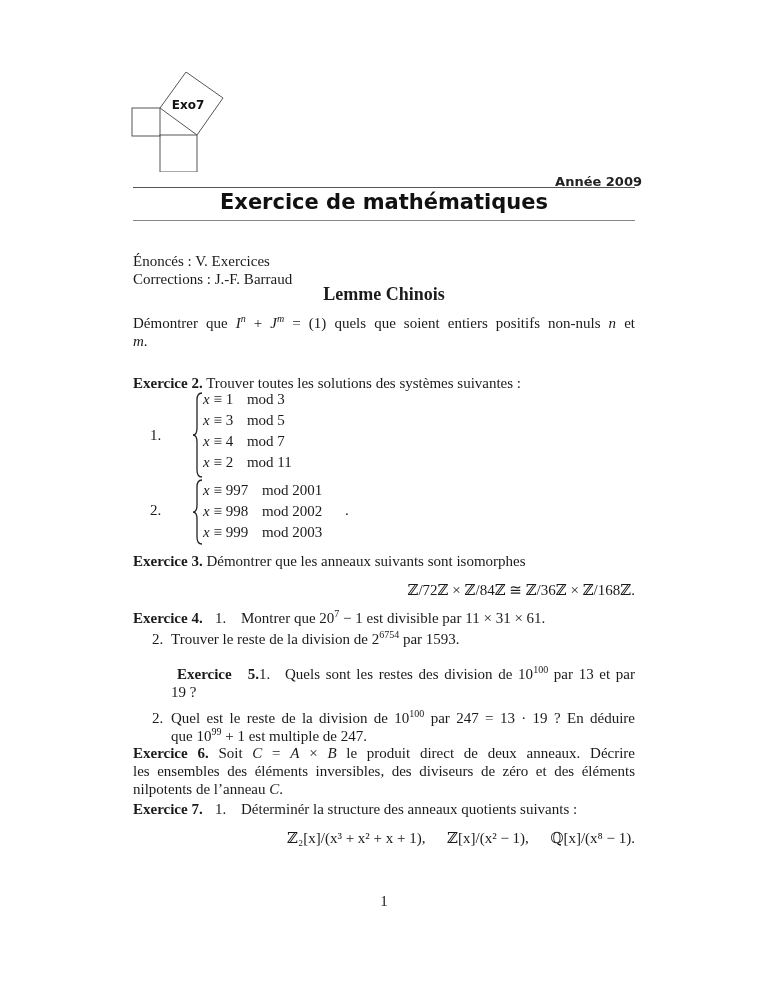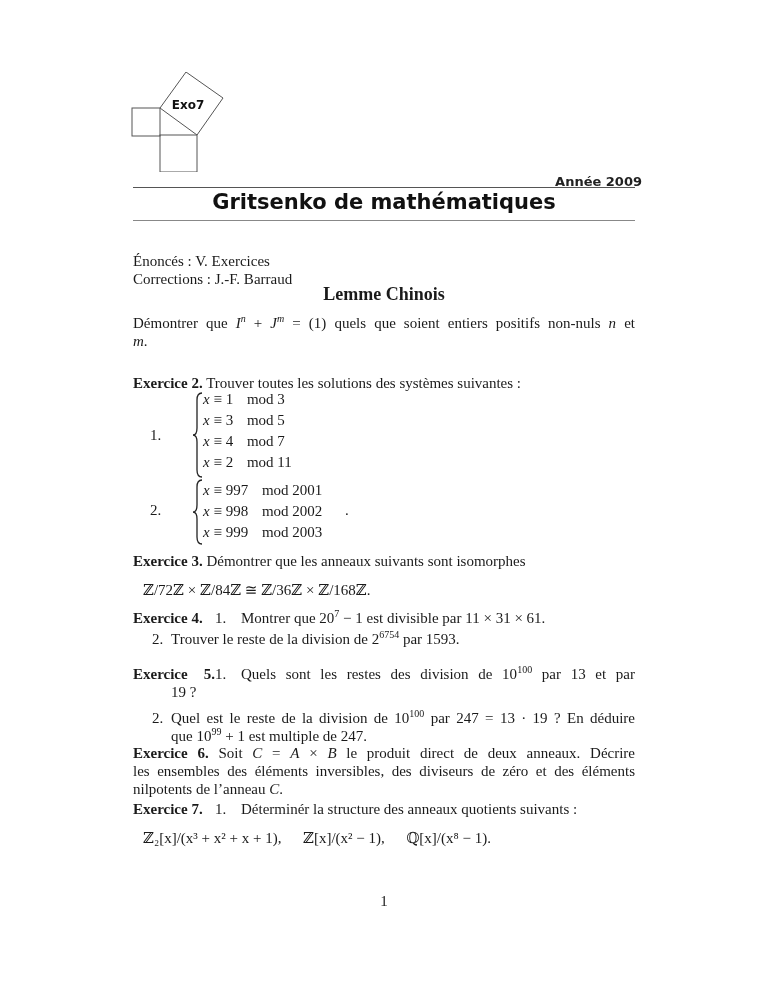--- a/index.html
+++ b/index.html
@@ -18,38 +18,38 @@
   #authors { left: 133px; top: 252px; }
   #section-title { left: 133px; width: 502px; top: 284px; text-align: center;
                    font-size: 18px; font-weight: bold; font-family: "Liberation Serif", serif; }
   .ex { left: 133px; width: 502px; text-align: justify; }
   .ex b { font-weight: bold; }
   i.m { font-style: italic; }
   sup { font-size: 10px; line-height: 0; vertical-align: 6px; }
   .sys-row { position: absolute; white-space: nowrap; }
   .sys-row .mod { margin-left: 10px; }
   .enum-num { position: absolute; }
-  .center-eq { position: absolute; left: 143px; width: 502px; text-align: left; }
+  .center-eq { position: absolute; left: 133px; width: 502px; text-align: right; }
   #page-number { left: 133px; width: 502px; top: 892px; text-align: center; }
 </style>
 </head>
 <body>
 
 <svg id="logo" class="abs" viewBox="0 0 100 100">
   <g fill="none" stroke="#555" stroke-width="1">
     <rect x="4" y="36" width="28" height="28"></rect>
     <rect x="32" y="64" width="37" height="37" transform="translate(0,-1)"></rect>
     <polygon points="32,36 69,63 95,26 58,0" transform="translate(0,0)"></polygon>
   </g>
   <text x="60" y="37" text-anchor="middle" font-family="DejaVu Sans, sans-serif" font-weight="bold" font-size="12" fill="#111">Exo7</text>
 </svg>
 
 <div id="year" class="abs sans">Année 2009</div>
 <div id="rule-top" class="abs rule"></div>
-<div id="main-title" class="abs sans">Gritsenko de mathématiques</div>
+<div id="main-title" class="abs sans">Exercice de mathématiques</div>
 <div id="rule-bottom" class="abs rule"></div>
 
 <div id="authors" class="abs txt">
   <div>Énoncés : V. Exercices</div>
   <div>Corrections : J.-F. Barraud</div>
 </div>
 
 <div id="section-title" class="abs">Lemme Chinois</div>
 
 <div class="abs ex txt" style="top:314px;">
@@ -83,21 +83,21 @@
 
 <div class="abs ex txt" style="top:552px;"><b>Exercice 3.</b><span> Démontrer que les anneaux suivants sont isomorphes</span></div>
 <div class="center-eq txt" style="top:581px;">ℤ/72ℤ × ℤ/84ℤ ≅ ℤ/36ℤ × ℤ/168ℤ.</div>
 
 <div class="abs txt" style="left:133px; top:609px; width:502px;">
   <div style="white-space:nowrap;"><b style="display:inline-block; width:82px;">Exercice 4.</b><span style="display:inline-block; width:26px;">1.</span><span>Montrer que 20</span><sup>7</sup><span> − 1 est divisible par 11 × 31 × 61.</span></div>
   <div style="white-space:nowrap; padding-left:19px; margin-top:3px;"><span style="display:inline-block; width:19px;">2.</span><span>Trouver le reste de la division de 2</span><sup>6754</sup><span> par 1593.</span></div>
 </div>
 
 <div class="abs txt" style="left:133px; top:665px; width:502px;">
-  <div style="white-space:nowrap; text-align:justify; text-align-last:justify;"><b style="display:inline-block; width:82px; text-align:left;">Exercice 5.</b><span style="display:inline-block; width:26px; text-align:left;">1.</span><span>Quels sont les restes des division de 10</span><sup>100</sup><span> par 13 et par</span></div>
+  <div style="white-space:nowrap; text-align:justify; text-align-last:justify;margin-left:44px;"><b style="display:inline-block; width:82px; text-align:left;">Exercice 5.</b><span style="display:inline-block; width:26px; text-align:left;">1.</span><span>Quels sont les restes des division de 10</span><sup>100</sup><span> par 13 et par</span></div>
   <div style="padding-left:38px;">19 ?</div>
   <div style="white-space:nowrap; padding-left:19px; margin-top:8px; text-align:justify; text-align-last:justify;"><span style="display:inline-block; width:19px; text-align:left;">2.</span><span>Quel est le reste de la division de 10</span><sup>100</sup><span> par 247 = 13 · 19 ? En déduire</span></div>
   <div style="padding-left:38px;"><span>que 10</span><sup>99</sup><span> + 1 est multiple de 247.</span></div>
 </div>
 
 <div class="abs ex txt" style="top:744px;">
   <div style="text-align:justify; text-align-last:justify;"><b>Exercice 6.</b><span> Soit </span><i class="m">C</i> = <i class="m">A</i> × <i class="m">B</i><span> le produit direct de deux anneaux. Décrire</span></div>
   <div style="text-align:justify; text-align-last:justify;">les ensembles des éléments inversibles, des diviseurs de zéro et des éléments</div>
   <div><span>nilpotents de l’anneau </span><i class="m">C</i><span>.</span></div>
 </div>

